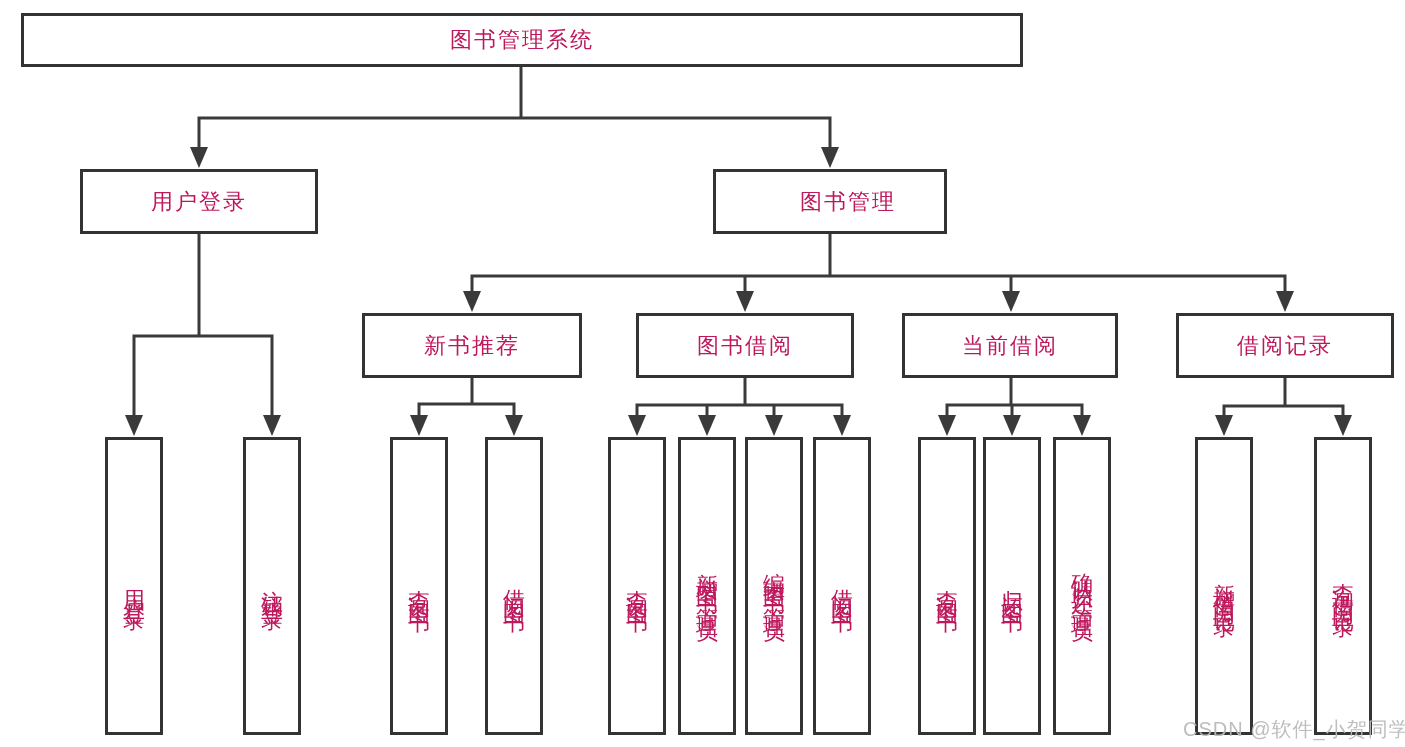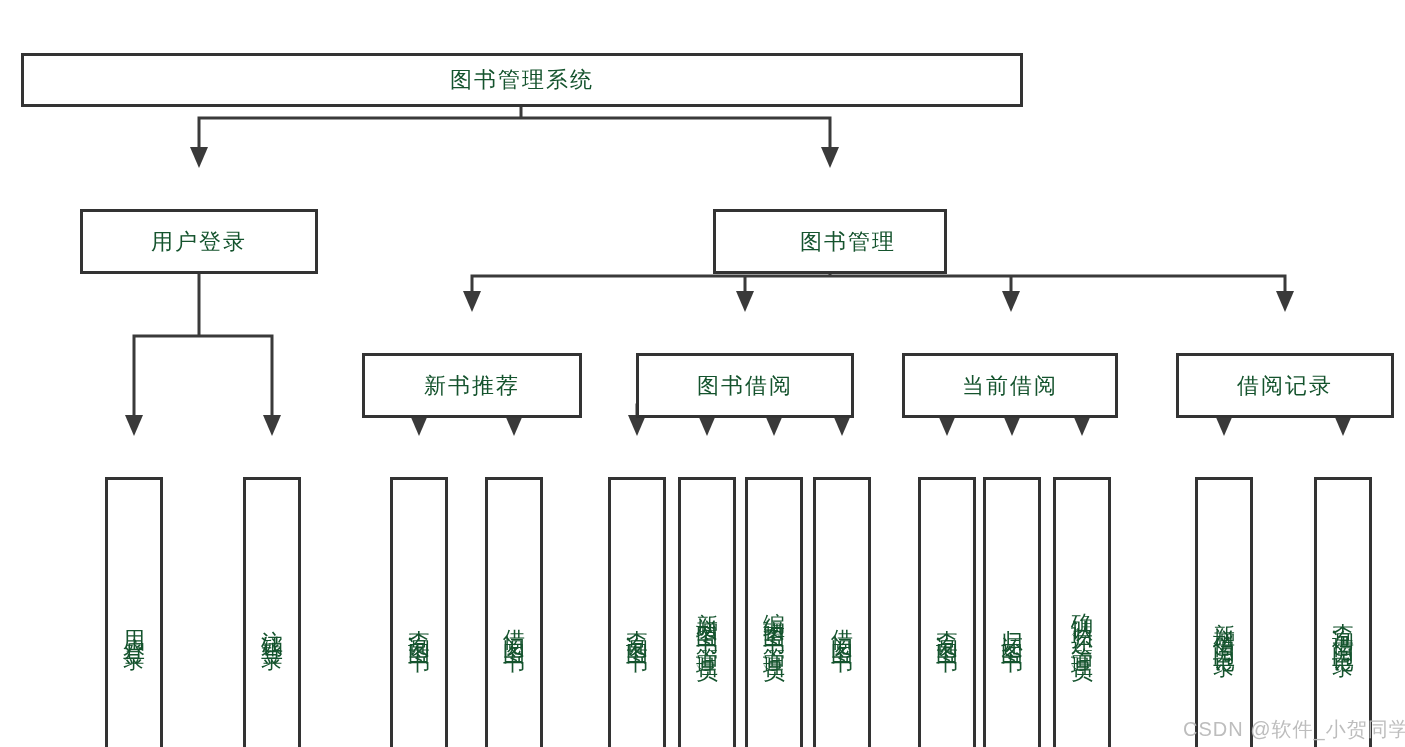--- a/index.html
+++ b/index.html
@@ -18,23 +18,22 @@
     width: 1405px; height: 747px;
     z-index: 1;
   }
   .box {
     position: absolute;
     border: 3px solid #333333;
     background: #ffffff;
     display: flex;
     align-items: center;
     justify-content: center;
-    color: #14532d;
+    color: #be185d;
     z-index: 2;
-    margin-top: 40px;
   }
   .hbox {
     font-size: 22px;
     letter-spacing: 2px;
     white-space: nowrap;
   }
   .vbox {
     writing-mode: vertical-rl;
     text-orientation: mixed;
     font-size: 22px;

